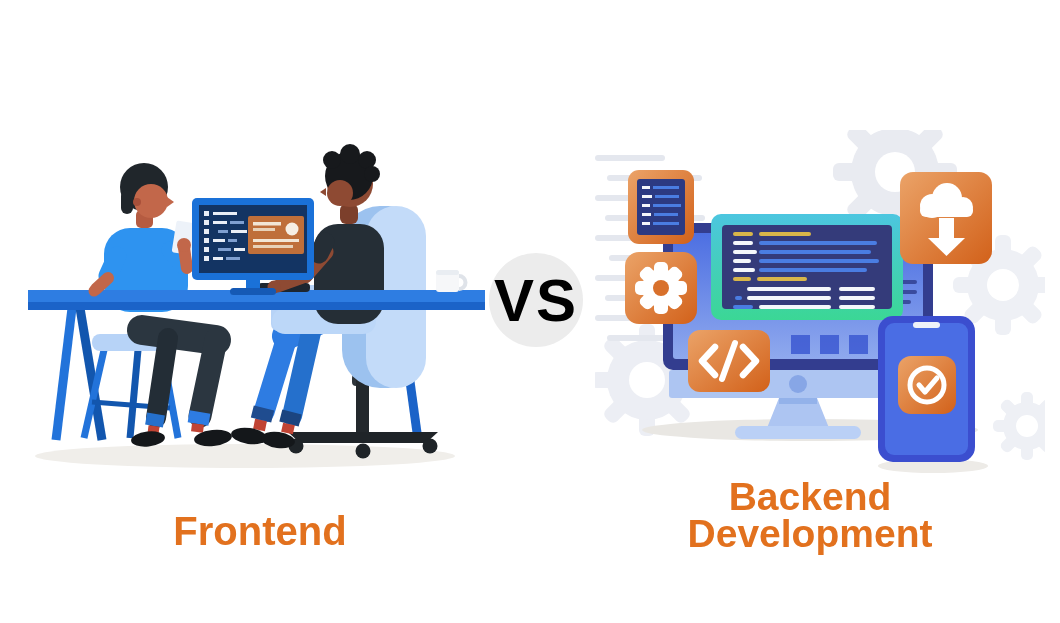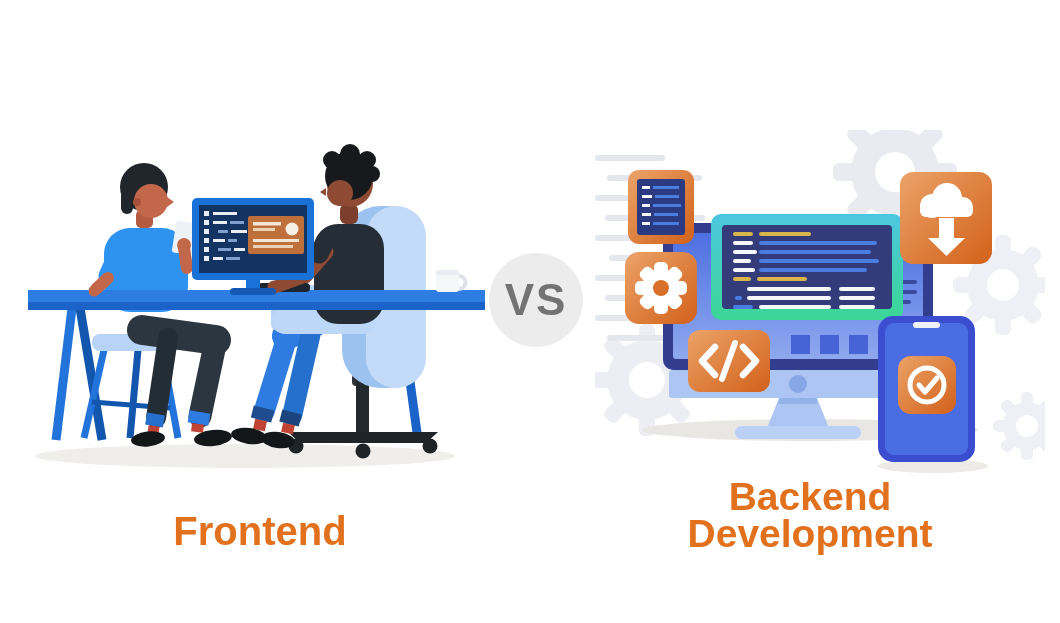--- a/index.html
+++ b/index.html
@@ -4,21 +4,21 @@
 <title></title>
 <style>
   html,body{margin:0;padding:0;background:#ffffff;}
   body{width:1060px;height:623px;overflow:hidden;font-family:"Liberation Sans",sans-serif;}
   .canvas{position:relative;width:1060px;height:623px;background:#ffffff;}
   .scene{position:absolute;}
   .scene-left{left:20px;top:140px;width:470px;height:340px;}
   .scene-right{left:595px;top:130px;width:450px;height:345px;}
   .vs-badge{position:absolute;left:489px;top:253px;width:94px;height:94px;border-radius:50%;
             background:#ececec;display:flex;align-items:center;justify-content:center;}
-  .vs-badge span{font-size:44px;font-weight:bold;color:#737373;letter-spacing:2px;}
+  .vs-badge span{font-size:60px;font-weight:bold;color:#000000;letter-spacing:2px;}
   .label{position:absolute;font-weight:bold;color:#e2711e;text-align:center;}
   .label-frontend{left:110px;top:511px;width:300px;font-size:40px;line-height:40px;}
   .label-backend{left:655px;top:478px;width:310px;font-size:39px;line-height:37px;}
   svg{display:block;}
 </style>
 </head>
 <body>
 
 <div class="canvas">
 

